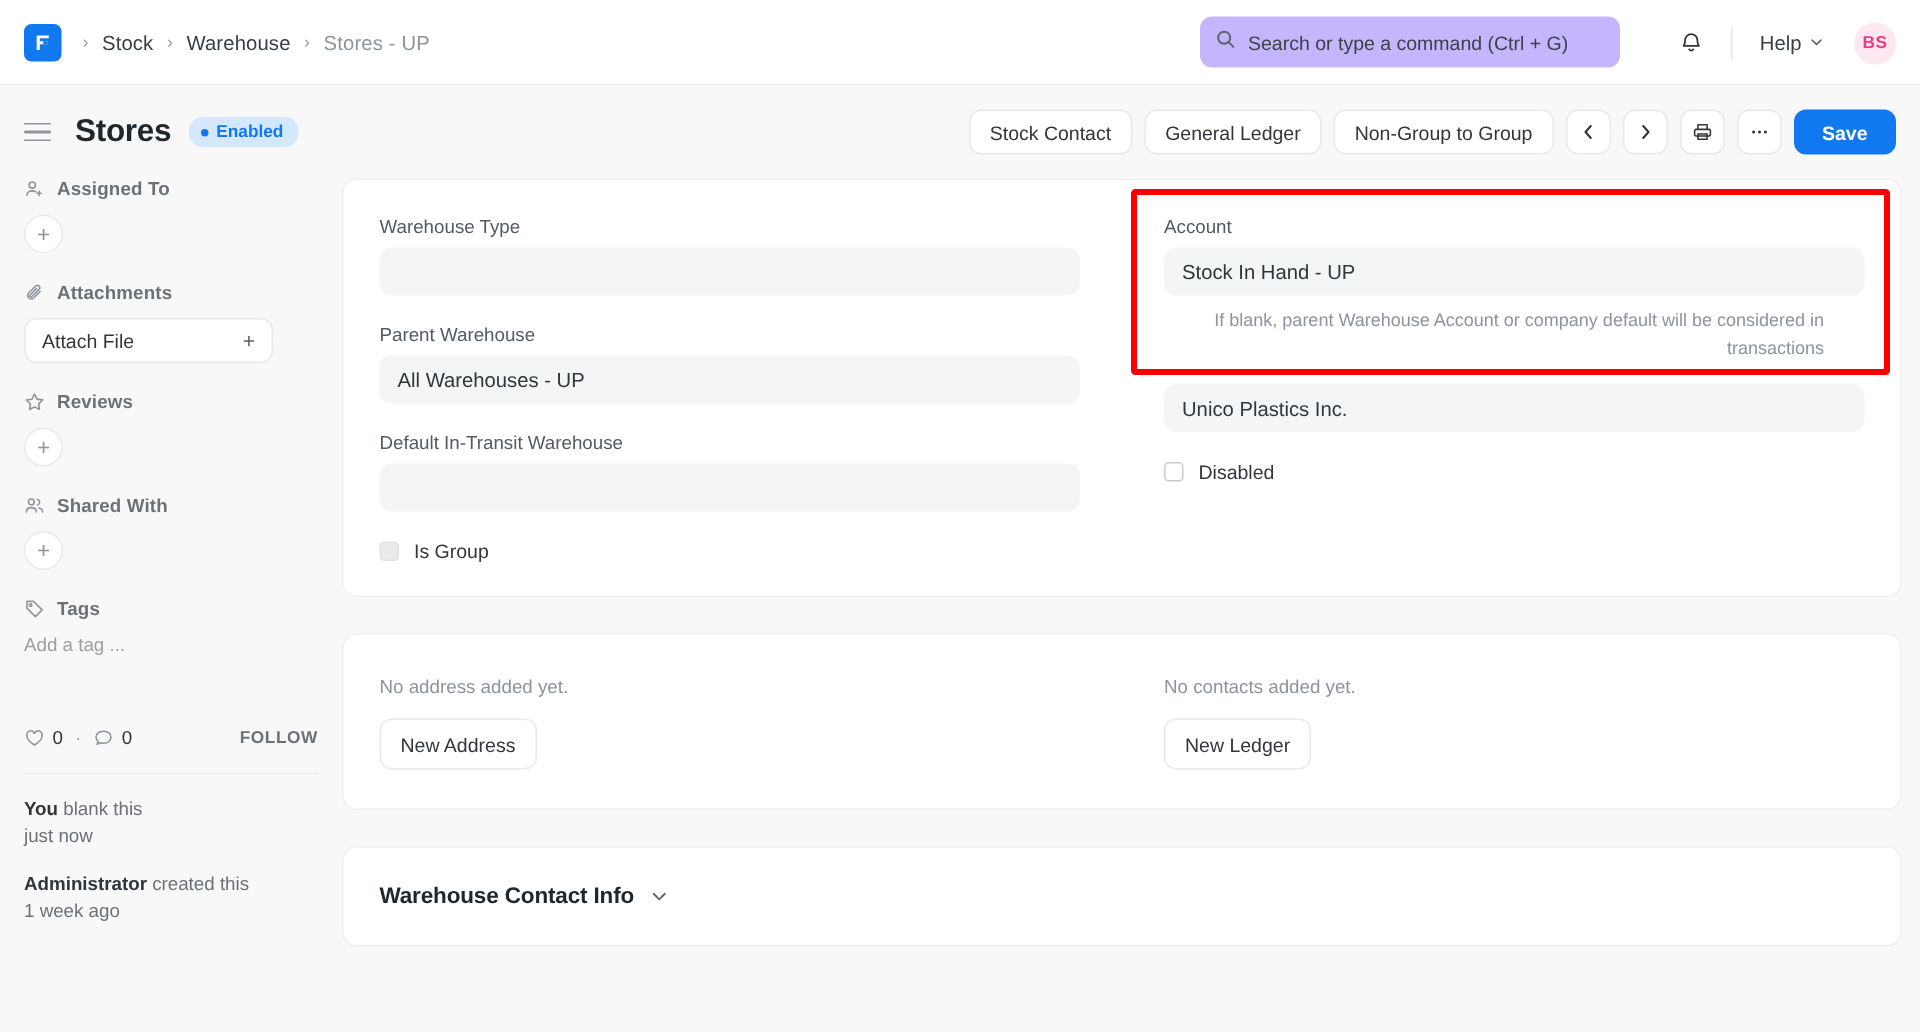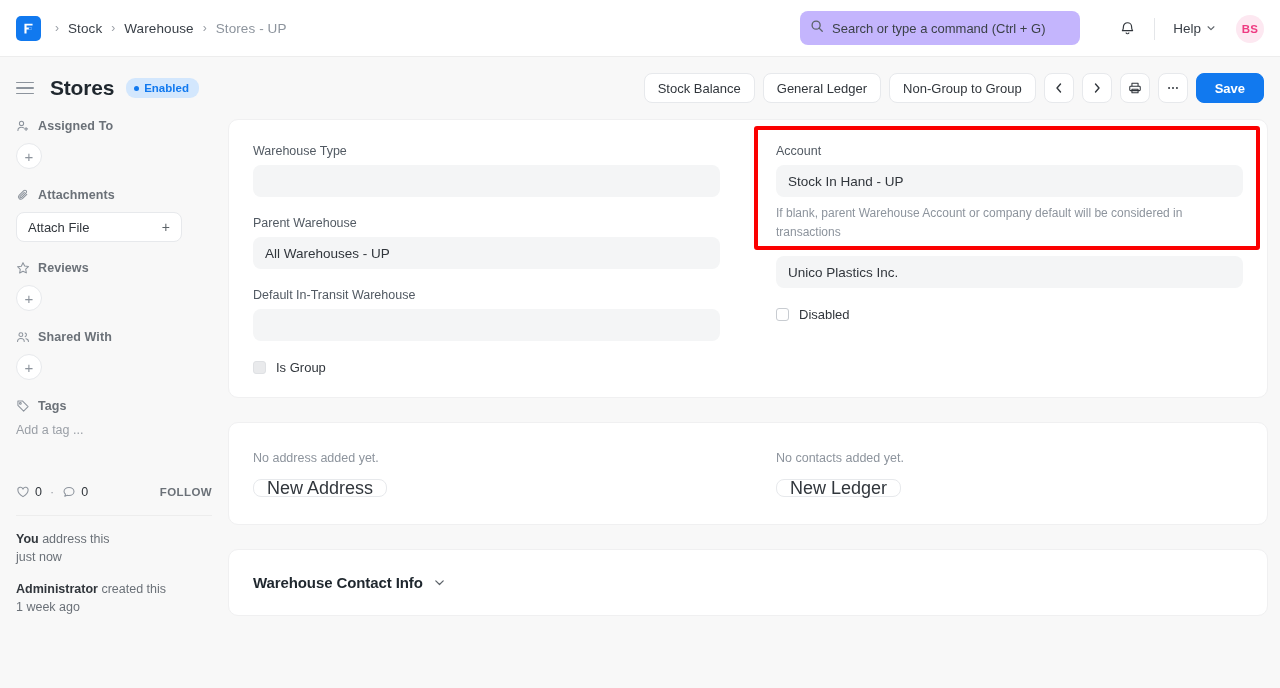--- a/index.html
+++ b/index.html
@@ -137,42 +137,42 @@
   .col:last-child { padding-right: 0; padding-left: 28px; }
   .field { margin-bottom: 19px; }
   .field:last-child { margin-bottom: 0; }
   .label { font-size: 12.5px; color: #525a63; margin-bottom: 7px; display:block; }
   .label .req { color: #e03636; margin-left: 2px; }
   .control {
     height: 32px; border-radius: 8px; background: #f4f5f6;
     display: flex; align-items: center; padding: 0 12px;
     font-size: 13.5px; color: #31363c;
   }
-  .help-text { font-size: 12px; color: #8d949d; line-height: 1.6; margin-top: 7px; max-width: 440px; }
+  .help-text { font-size: 12px; color: #8d949d; line-height: 1.6; margin-top: 7px; max-width: 440px; text-align: right; }
   .check-row { display: flex; align-items: center; gap: 10px; }
   .cb { width: 13px; height: 13px; border-radius: 3px; flex: none; }
   .cb.disabled-look { background: #e9eaec; border: 1px solid #dfe1e4; }
   .cb.normal { background: #fff; border: 1px solid #c8ccd1; }
   .check-label { font-size: 13px; color: #31363c; }
 
   .highlight-box {
     position: absolute;
     border: 4px solid #fb0000;
     border-radius: 3px;
     pointer-events: none;
   }
 
   .section-title { font-size: 15px; font-weight: 700; color: #1f272e; letter-spacing: -.1px; }
   .sec-row { display: flex; }
   .sec-half { width: 50%; padding-right: 28px; }
   .sec-half:last-child { padding-right: 0; padding-left: 28px; }
   .muted { font-size: 12.5px; color: #8d949d; }
   .ghost-btn {
-    margin-top: 14px; height: 18px; border-radius: 8px;
-    background:#fff; border:1px solid #e7e9ec; font-size:18px; color:#31363c;
+    margin-top: 14px; height: 34px; border-radius: 8px;
+    background:#fff; border:1px solid #e7e9ec; font-size:13px; color:#31363c;
     display:inline-flex; align-items:center; padding:0 13px;
     font-family:"Liberation Sans", sans-serif;
   }
   .collapse-head { display: flex; align-items: center; gap: 10px; padding: 24px; }
 </style>
 </head>
 <body>
 
 <div class="navbar">
   <div class="logo">
@@ -227,21 +227,21 @@
       <i></i>
       <i></i>
     </div>
   <div class="page-title">Stores</div>
   <div class="status-pill">
     <span class="status-dot"></span>
     <span>Enabled</span>
   </div>
 
   <div class="head-actions">
-    <button class="btn">Stock Balance</button>
+    <button class="btn">Stock Contact</button>
     <button class="btn">General Ledger</button>
     <button class="btn">Non-Group to Group</button>
     <button class="btn icon-btn">
       <svg width="12" height="12" viewBox="0 0 12 12" fill="none" stroke="#31363c" stroke-width="1.4" stroke-linecap="round" stroke-linejoin="round">
           <path d="M7.5 2L4 6l3.5 4"></path>
         </svg>
     </button>
     <button class="btn icon-btn">
       <svg width="12" height="12" viewBox="0 0 12 12" fill="none" stroke="#31363c" stroke-width="1.4" stroke-linecap="round" stroke-linejoin="round">
           <path d="M4.5 2L8 6l-3.5 4"></path>
@@ -354,21 +354,21 @@
             </svg>
         </span>
         <span style="color:#31363c">0</span>
       </div>
       <span class="follow">FOLLOW</span>
     </div>
 
     <div class="side-rule"></div>
 
     <div class="activity">
-      <div><b>You</b><span> address this</span></div>
+      <div><b>You</b><span> blank this</span></div>
       <div>just now</div>
     </div>
     <div class="activity">
       <div><b>Administrator</b><span> created this</span></div>
       <div>1 week ago</div>
     </div>
   </div>
 
   <div class="main">
 

